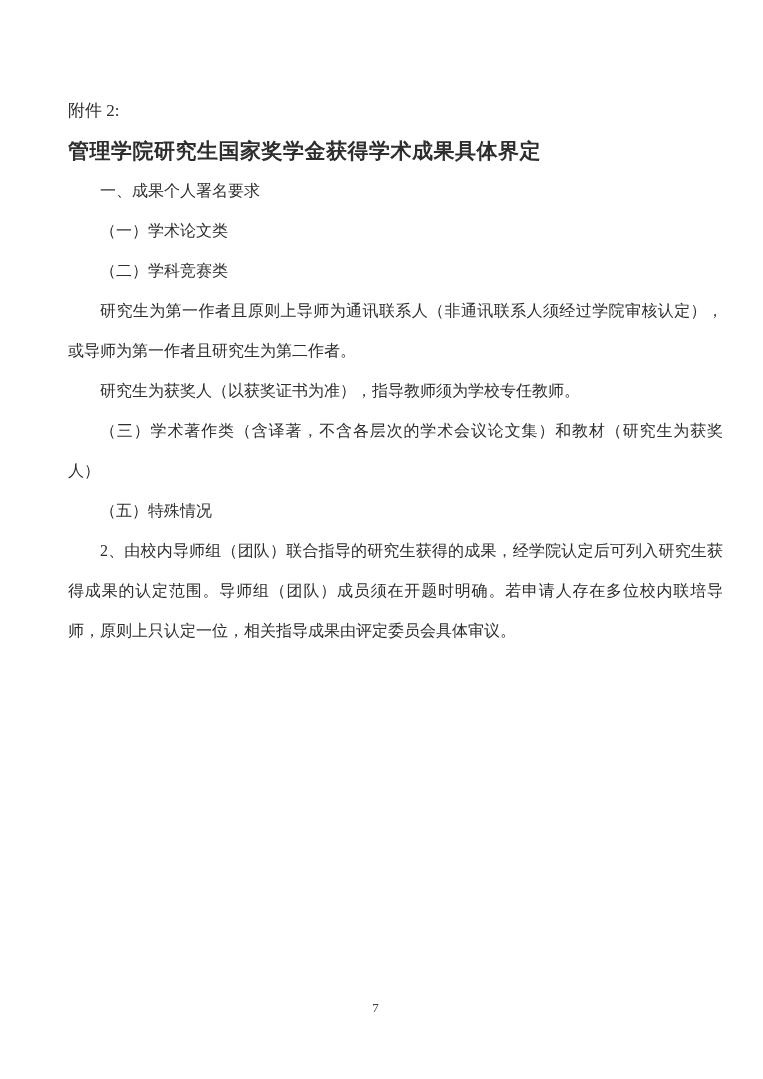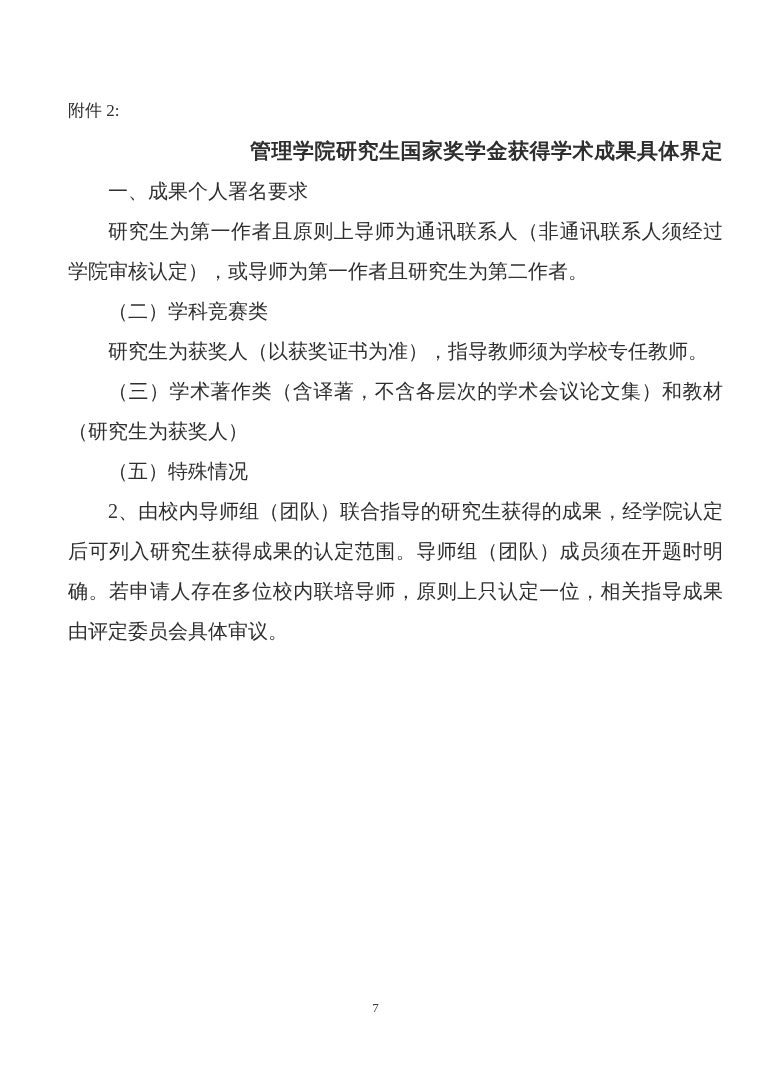--- a/index.html
+++ b/index.html
@@ -26,26 +26,26 @@
     margin: 0;
     font-size: 17px;
     line-height: 40px;
     text-align: left;
   }
   .title {
     margin: 0;
     font-size: 21px;
     font-weight: bold;
     line-height: 40px;
-    text-align: right;
+    text-align: left;
     letter-spacing: 0.5px;
   }
   .para {
     margin: 0;
-    font-size: 20px;
+    font-size: 16px;
     line-height: 40px;
     text-indent: 2em;
     text-align: justify;
   }
   .page-number {
     position: absolute;
     top: 1000px;
     left: 0;
     width: 100%;
     text-align: center;
@@ -56,22 +56,23 @@
 </style>
 </head>
 <body>
 
 <div class="page">
   <div class="content">
     <p class="attachment">附件 2:</p>
     <h1 class="title">管理学院研究生国家奖学金获得学术成果具体界定</h1>
     <div class="body">
         <p class="para">一、成果个人署名要求</p>
+        <p class="para">（一）学术论文类</p>
+        <p class="para">（二）学科竞赛类</p>
         <p class="para">研究生为第一作者且原则上导师为通讯联系人（非通讯联系人须经过学院审核认定），或导师为第一作者且研究生为第二作者。</p>
-        <p class="para">（二）学科竞赛类</p>
         <p class="para">研究生为获奖人（以获奖证书为准），指导教师须为学校专任教师。</p>
         <p class="para">（三）学术著作类（含译著，不含各层次的学术会议论文集）和教材（研究生为获奖人）</p>
         <p class="para">（五）特殊情况</p>
         <p class="para">2、由校内导师组（团队）联合指导的研究生获得的成果，经学院认定后可列入研究生获得成果的认定范围。导师组（团队）成员须在开题时明确。若申请人存在多位校内联培导师，原则上只认定一位，相关指导成果由评定委员会具体审议。</p>
       </div>
   </div>
   <div class="page-number">7</div>
 </div>
 
 </body></html>

